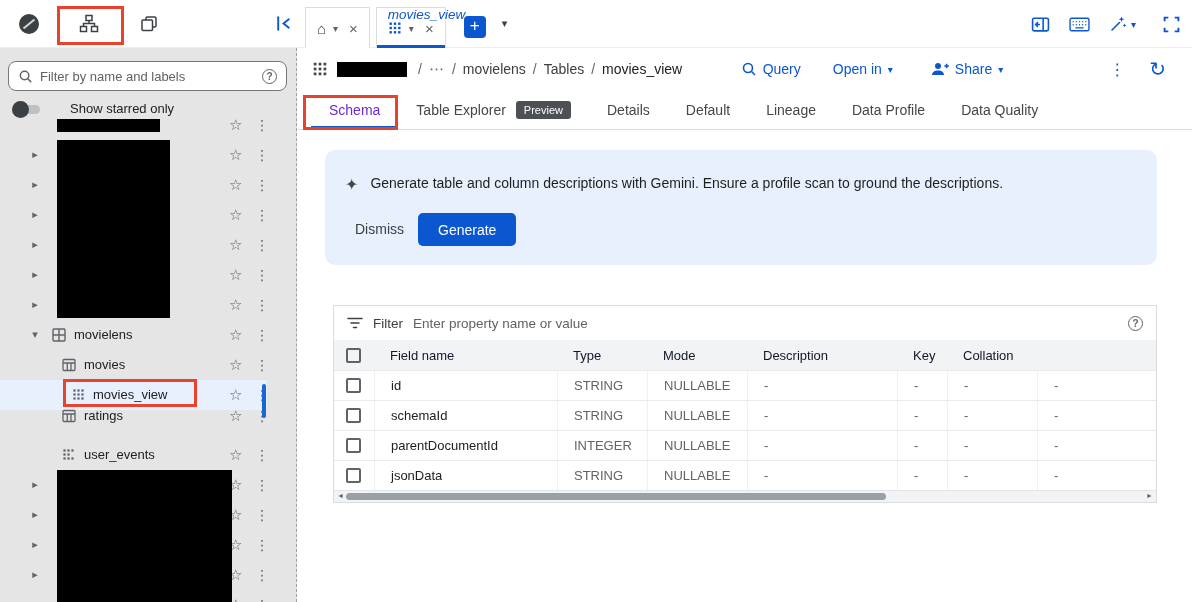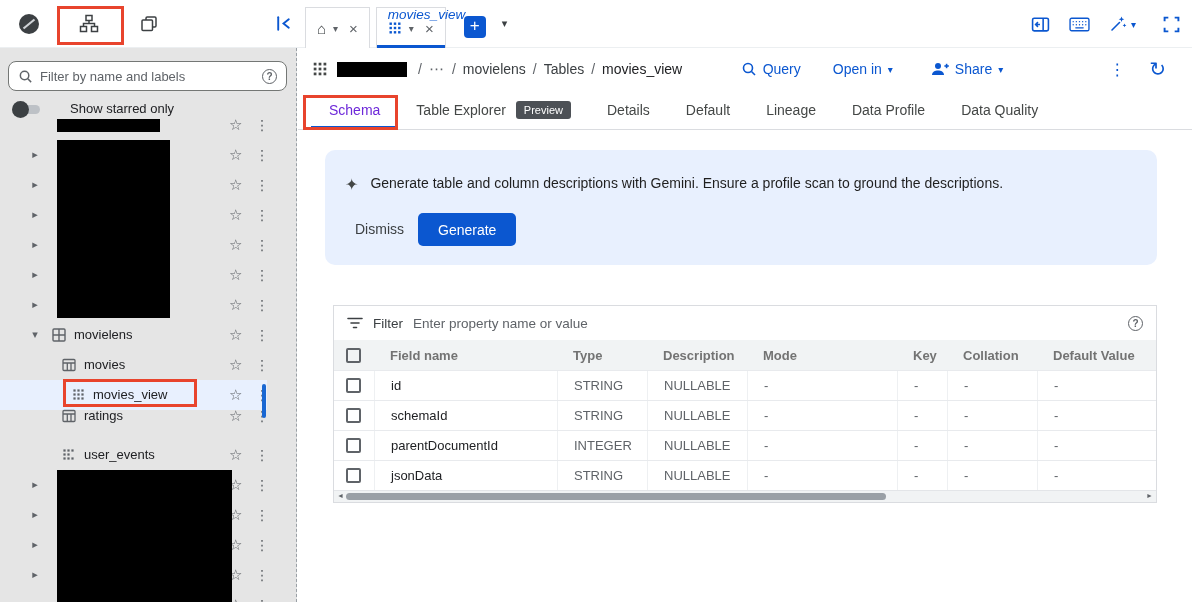--- a/index.html
+++ b/index.html
@@ -83,21 +83,21 @@
 
   .table-wrap { position:absolute; left:35px; top:175px; width:824px; border:1px solid #dadce0; background:#fff; }
   .filter-row { height:34px; display:flex; align-items:center; padding:0 13px; gap:10px; }
   .filter-label { font-size:13.5px; font-weight:500; color:#3c4043; }
   .filter-row input { flex:1; border:none; outline:none; font-size:13.5px; font-family:inherit; color:#202124; }
   .filter-row input::placeholder { color:#5f6368; }
 
   .grid-head, .grid-row { display:grid; grid-template-columns:40px 183px 90px 100px 150px 50px 90px 1fr; height:30px; align-items:stretch; }
   .grid-head { background:#f1f3f4; }
   .th, .td { display:flex; align-items:center; padding-left:16px; font-size:13px; }
-  .th { color:#737373; font-weight:700; }
+  .th { color:#0f172a; font-weight:400; }
   .th.cbcell, .td.cbcell { padding-left:12px; }
   .grid-row { border-top:1px solid #e8eaed; }
   .td { color:#5f6368; border-left:1px solid #eef0f2; }
   .td.cbcell { border-left:none; }
   .td.fname { color:#202124; }
   .cb { width:15px; height:15px; border:2px solid #5f6368; border-radius:2px; cursor:pointer; }
 
   .hscroll { position:relative; height:12px; background:#f1f3f4; border-top:1px solid #e3e5e8; }
   .hs-arrow { position:absolute; top:1px; font-size:7px; color:#5f6368; cursor:pointer; }
   .hs-arrow.left { left:3px; } .hs-arrow.right { right:3px; }
@@ -473,25 +473,24 @@
           <input type="text" placeholder="Enter property name or value" style="">
           <span class="help-circle">?</span>
         </div>
 
         <div class="grid-head">
           <div class="th cbcell">
               <span class="cb"></span>
             </div>
           <div class="th">Field name</div>
           <div class="th">Type</div>
+          <div class="th">Mode</div>
           <div class="th">Description</div>
-          <div class="th">Mode</div>
           <div class="th">Key</div>
           <div class="th">Collation</div>
-          <div class="th">Default Value</div>
         </div>
 
         <div class="grid-row">
           <div class="td cbcell">
               <span class="cb"></span>
             </div>
           <div class="td fname">id</div>
           <div class="td">STRING</div>
           <div class="td">NULLABLE</div>
           <div class="td">-</div>

